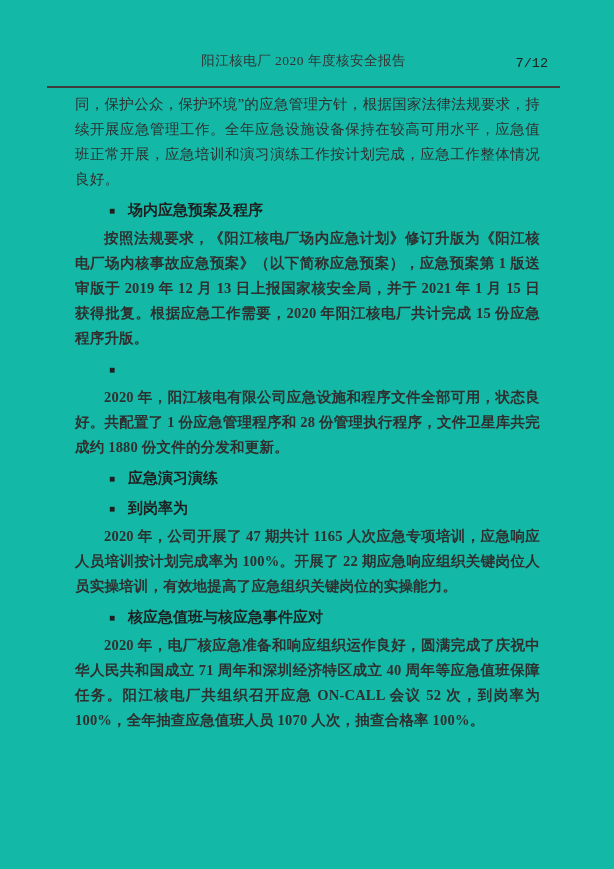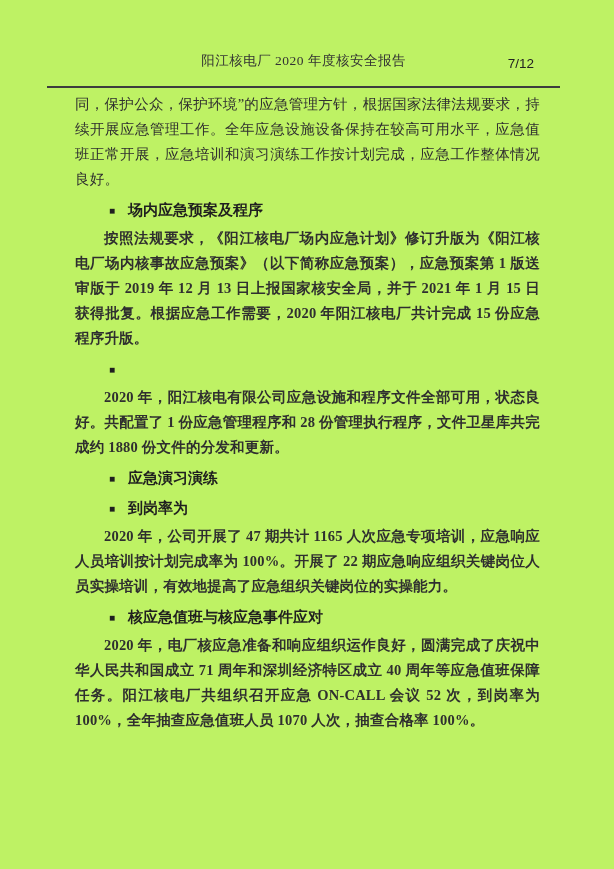--- a/index.html
+++ b/index.html
@@ -2,42 +2,42 @@
 <html><head>
 <meta charset="utf-8">
 <style>
   * { margin: 0; padding: 0; box-sizing: border-box; }
   html, body { background: #e9e9e9; }
   .page {
     position: relative;
     width: 614px;
     height: 869px;
     margin: 0 auto;
-    background: #bef264;
+    background: #14b8a6;
     font-family: "Liberation Serif", serif;
     color: #2f2f2f;
     overflow: hidden;
   }
   .header-title {
     position: absolute;
     top: 52px;
     left: 47px;
     width: 513px;
     text-align: center;
     font-size: 13.5px;
     letter-spacing: 0.5px;
     color: #333333;
   }
   .page-number {
     position: absolute;
     top: 56px;
-    right: 80px;
+    right: 66px;
     font-size: 13.5px;
     color: #222222;
-    font-family: Liberation Sans, sans-serif;
+    font-family: Liberation Mono, monospace;
   }
   .header-rule {
     position: absolute;
     top: 86px;
     left: 47px;
     width: 513px;
     height: 2px;
     background: #3d3d3d;
   }
   .body-content {

